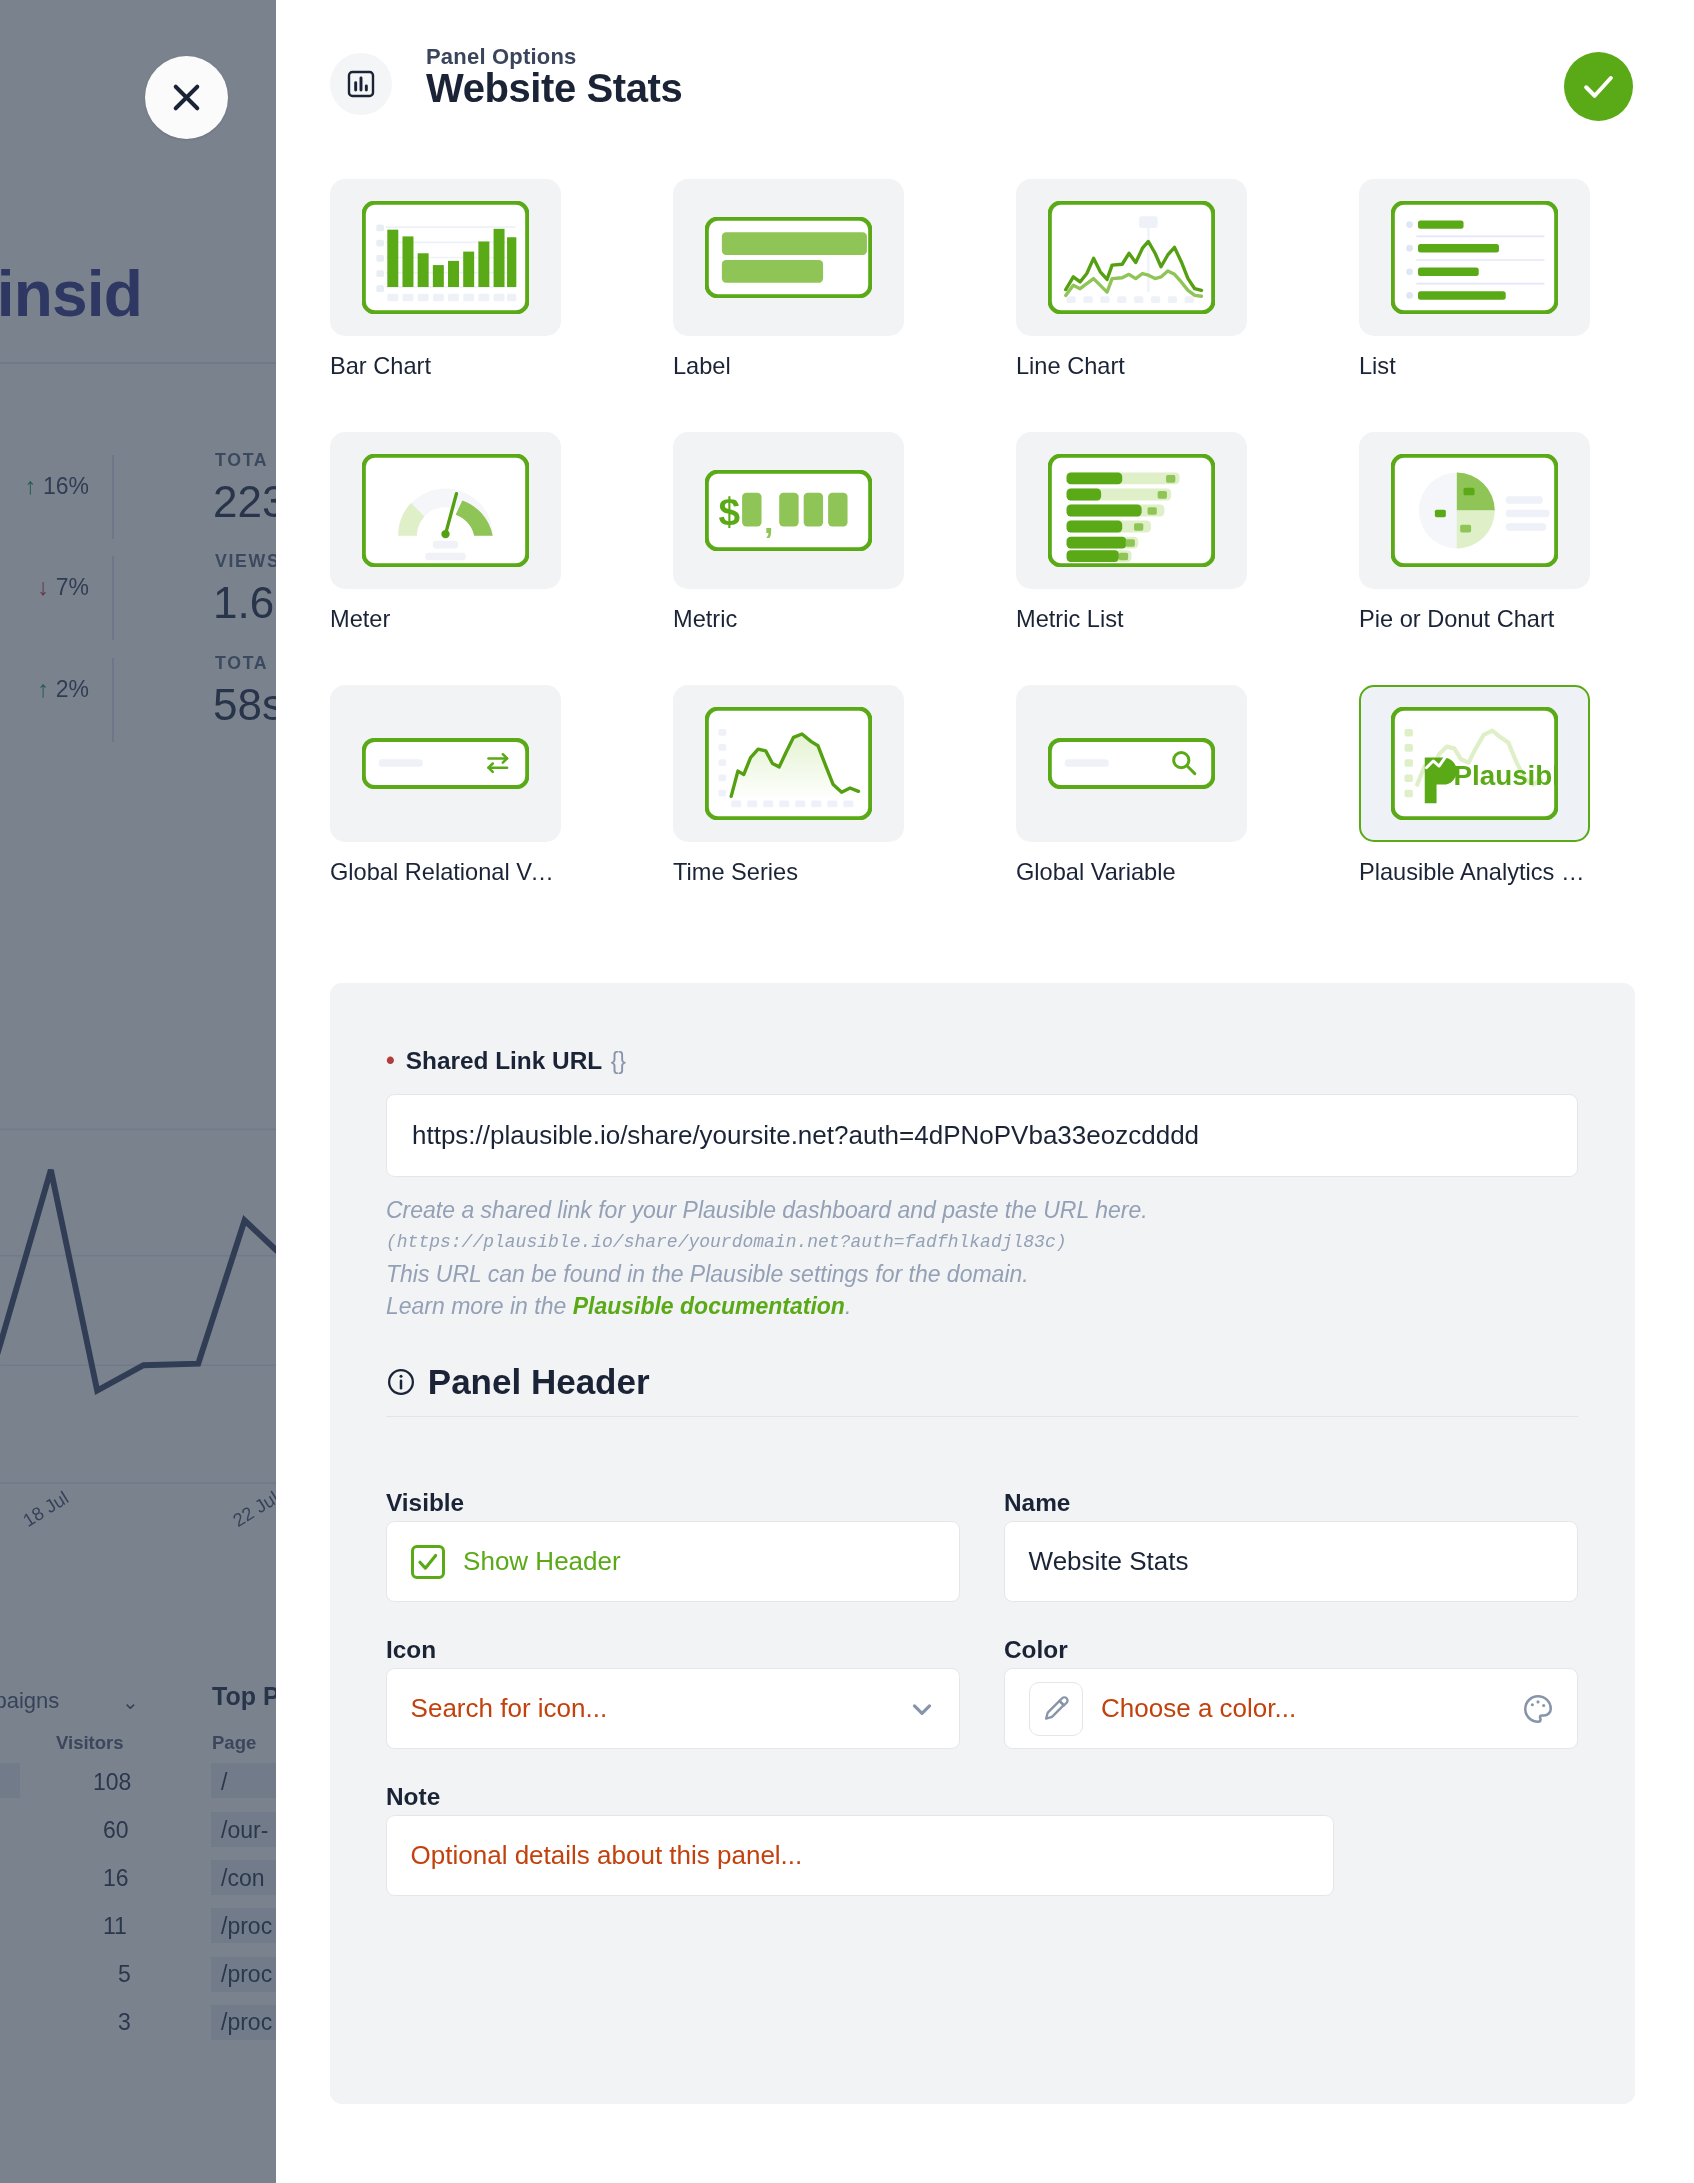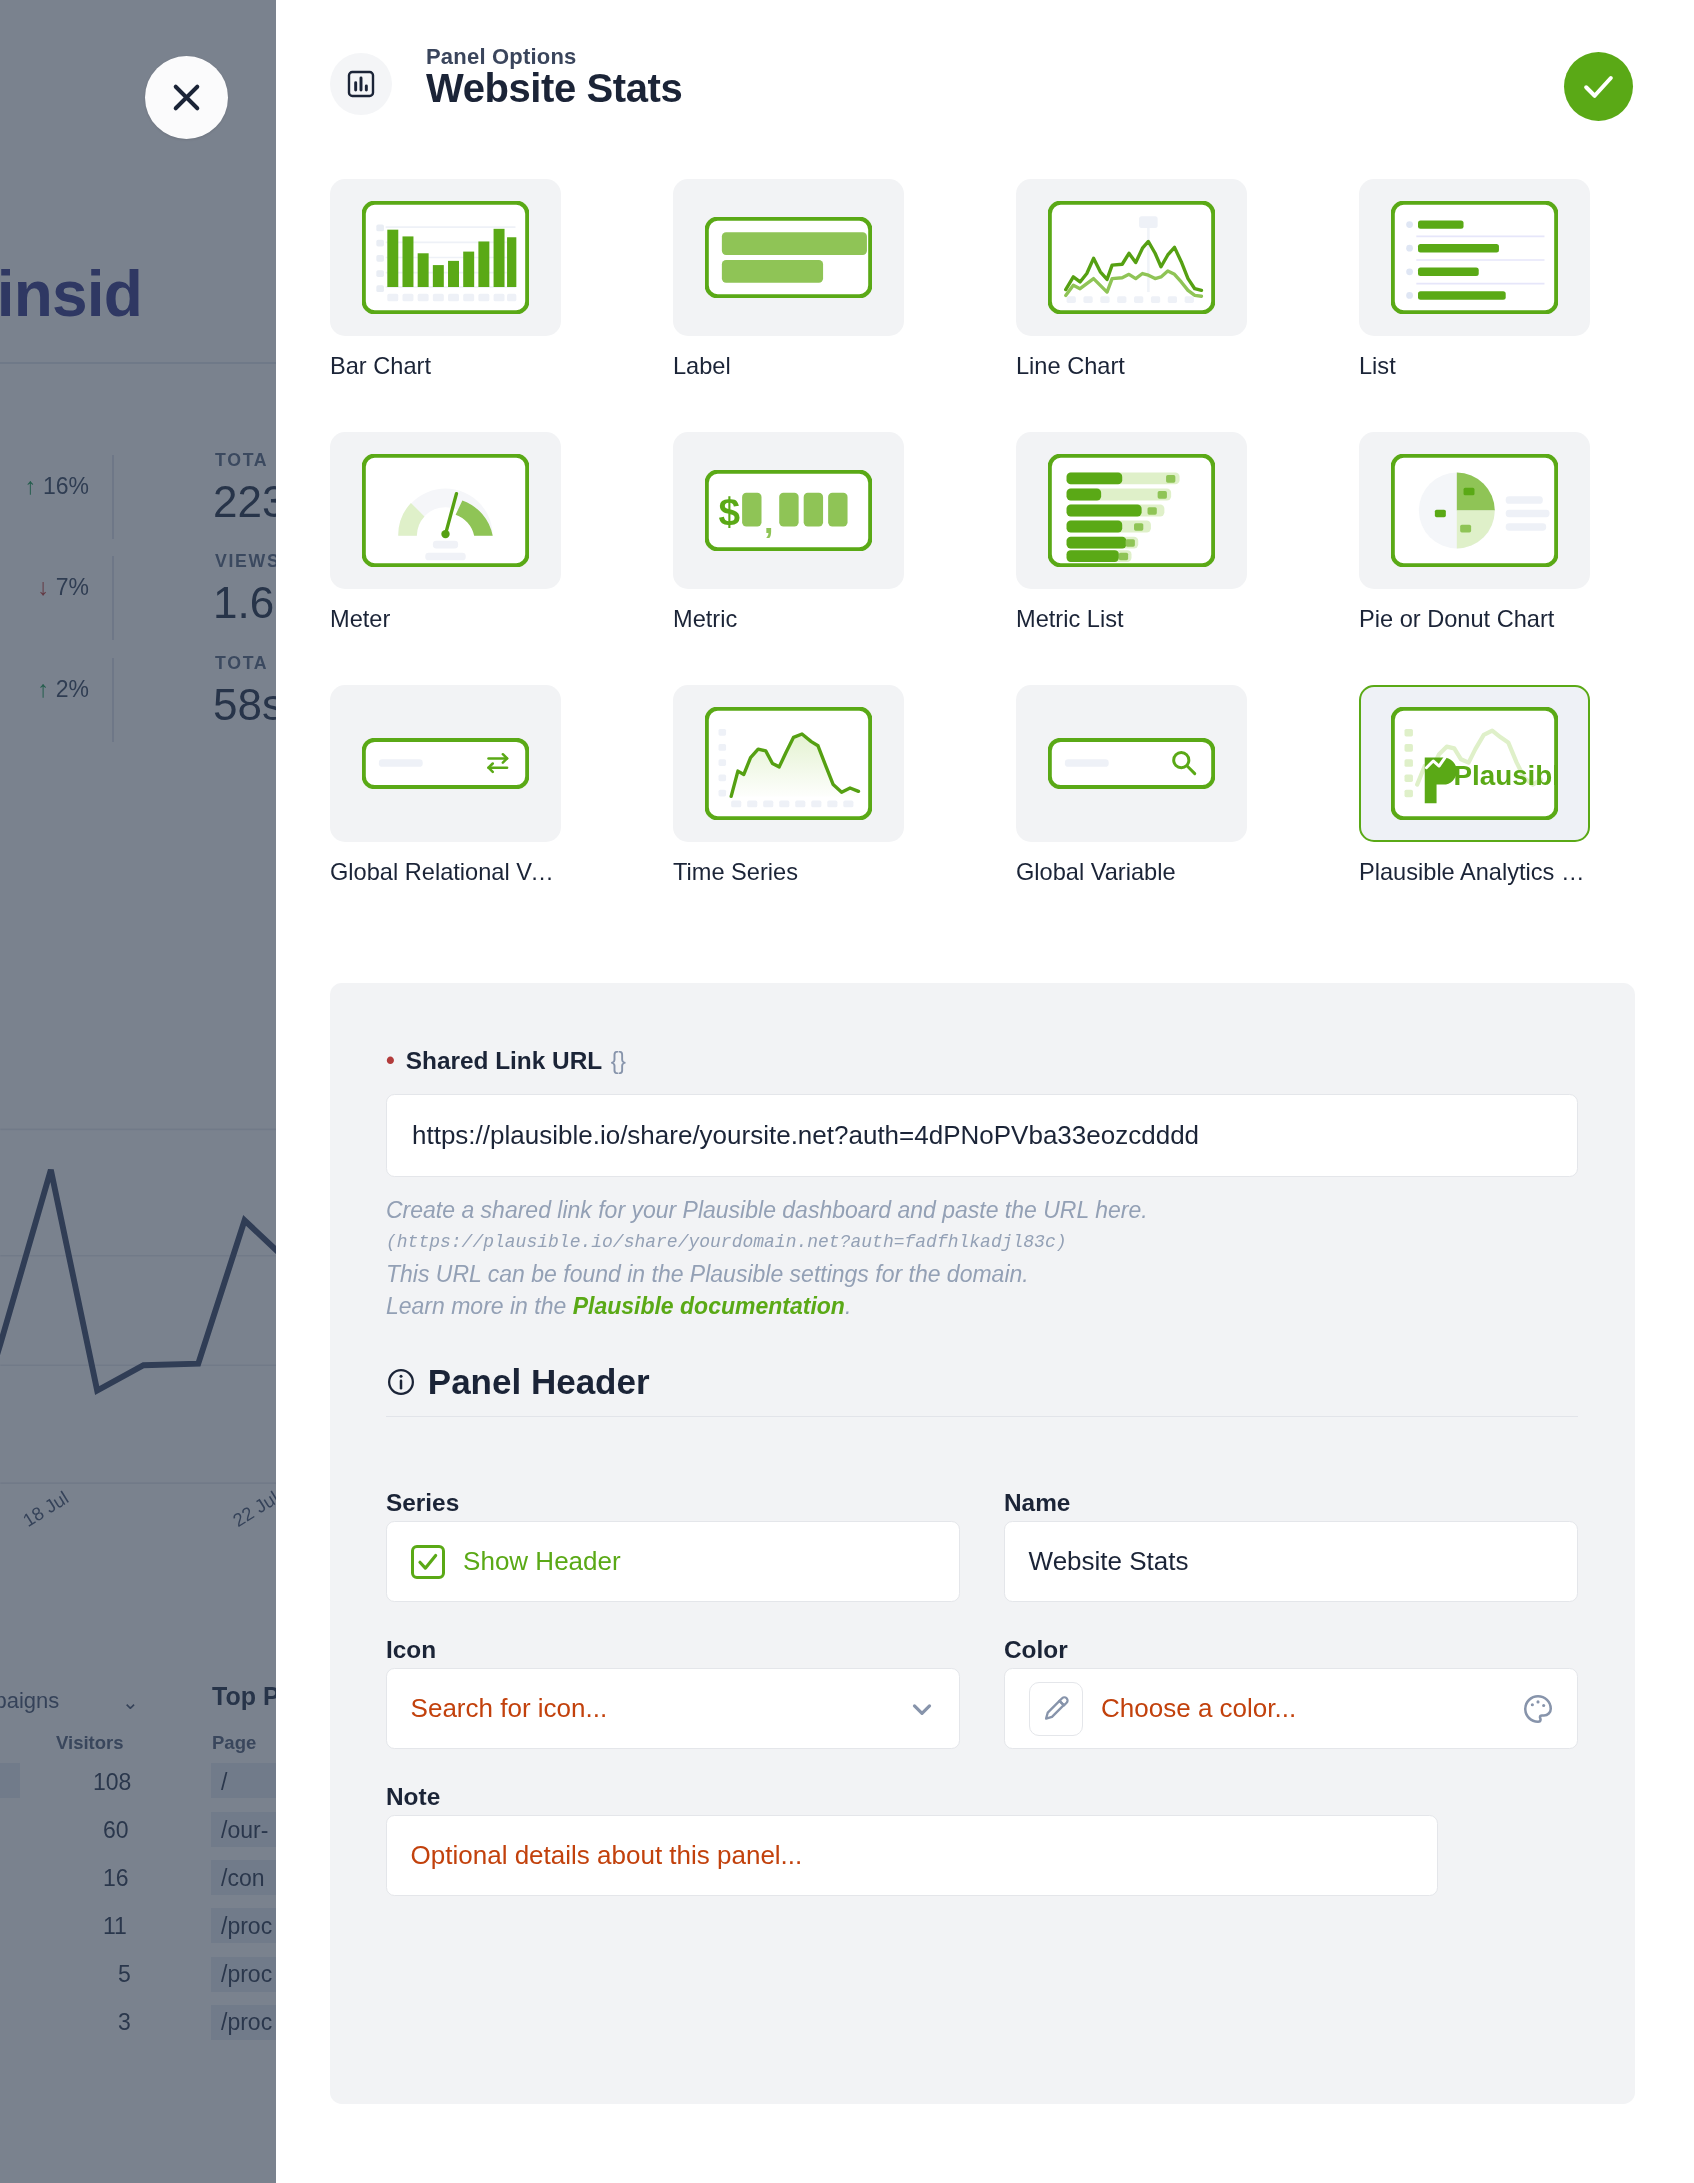--- a/index.html
+++ b/index.html
@@ -241,21 +241,21 @@
     margin-right: 18.5px; flex: none;
   }
   .chk svg { width: 23.6px; height: 23.6px; }
   .chk-label { color: #5aa916; font-size: 26px; }
   .swatch-btn {
     width: 54px; height: 54px; border: 1.7px solid #e4e6ea; border-radius: 10px;
     display: flex; align-items: center; justify-content: center;
     margin-right: 18.5px; flex: none; background: #ffffff;
   }
   .swatch-btn svg { width: 29px; height: 29px; }
-  #note-box { width: 1052px; }
+  #note-box { width: 948px; }
 </style>
 </head>
 <body>
 
 <div id="backdrop">
   <div id="bg-dashboard">
     <div class="bg-title">board insid</div>
     <div class="bg-hr"></div>
 
     <div class="bg-stat" style="top:438px;">
@@ -651,21 +651,21 @@
         </svg>
         <span>Panel Header</span>
       </div>
       <div id="panel-header-rule"></div>
     </div>
 
     <div id="form-grid">
 
       <div class="form-row">
         <div class="form-col">
-          <div class="field-label">Series</div>
+          <div class="field-label">Visible</div>
           <div class="input-box">
             <span class="chk">
               <svg viewBox="0 0 24 24" fill="none" stroke="#5aa916" stroke-width="3.2" stroke-linecap="round" stroke-linejoin="round">
                 <polyline points="4,12.5 9.5,18.5 20,5.5"></polyline>
               </svg>
             </span>
             <span class="chk-label">Show Header</span>
           </div>
         </div>
         <div class="form-col">

